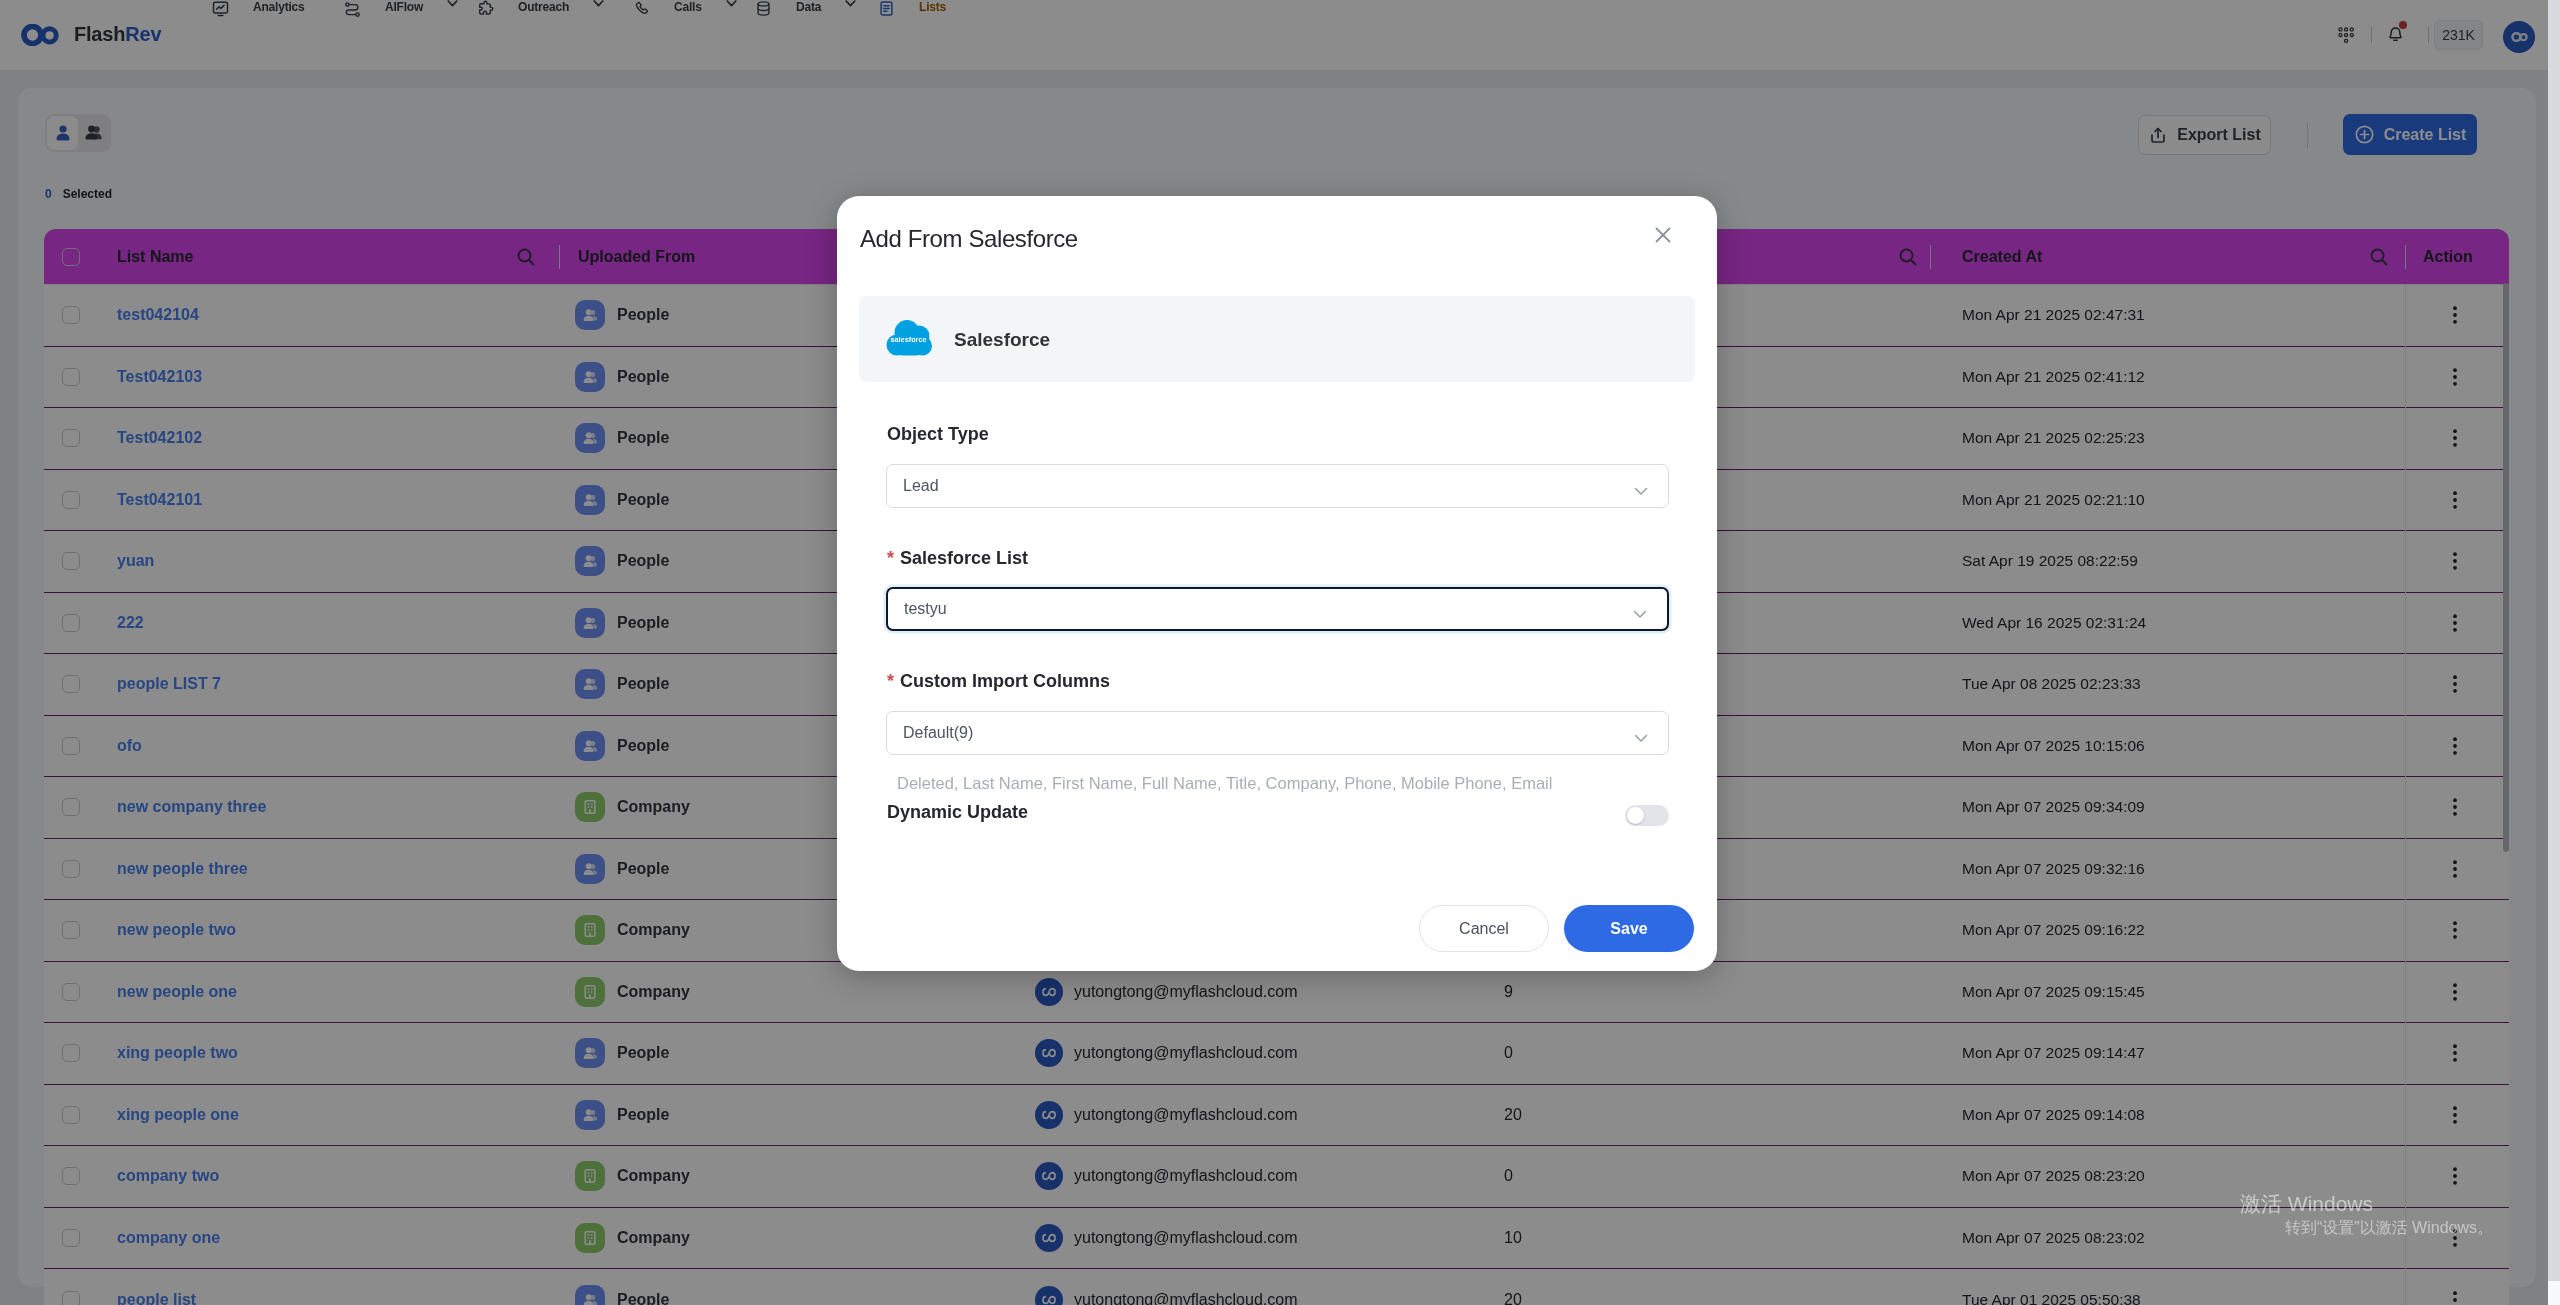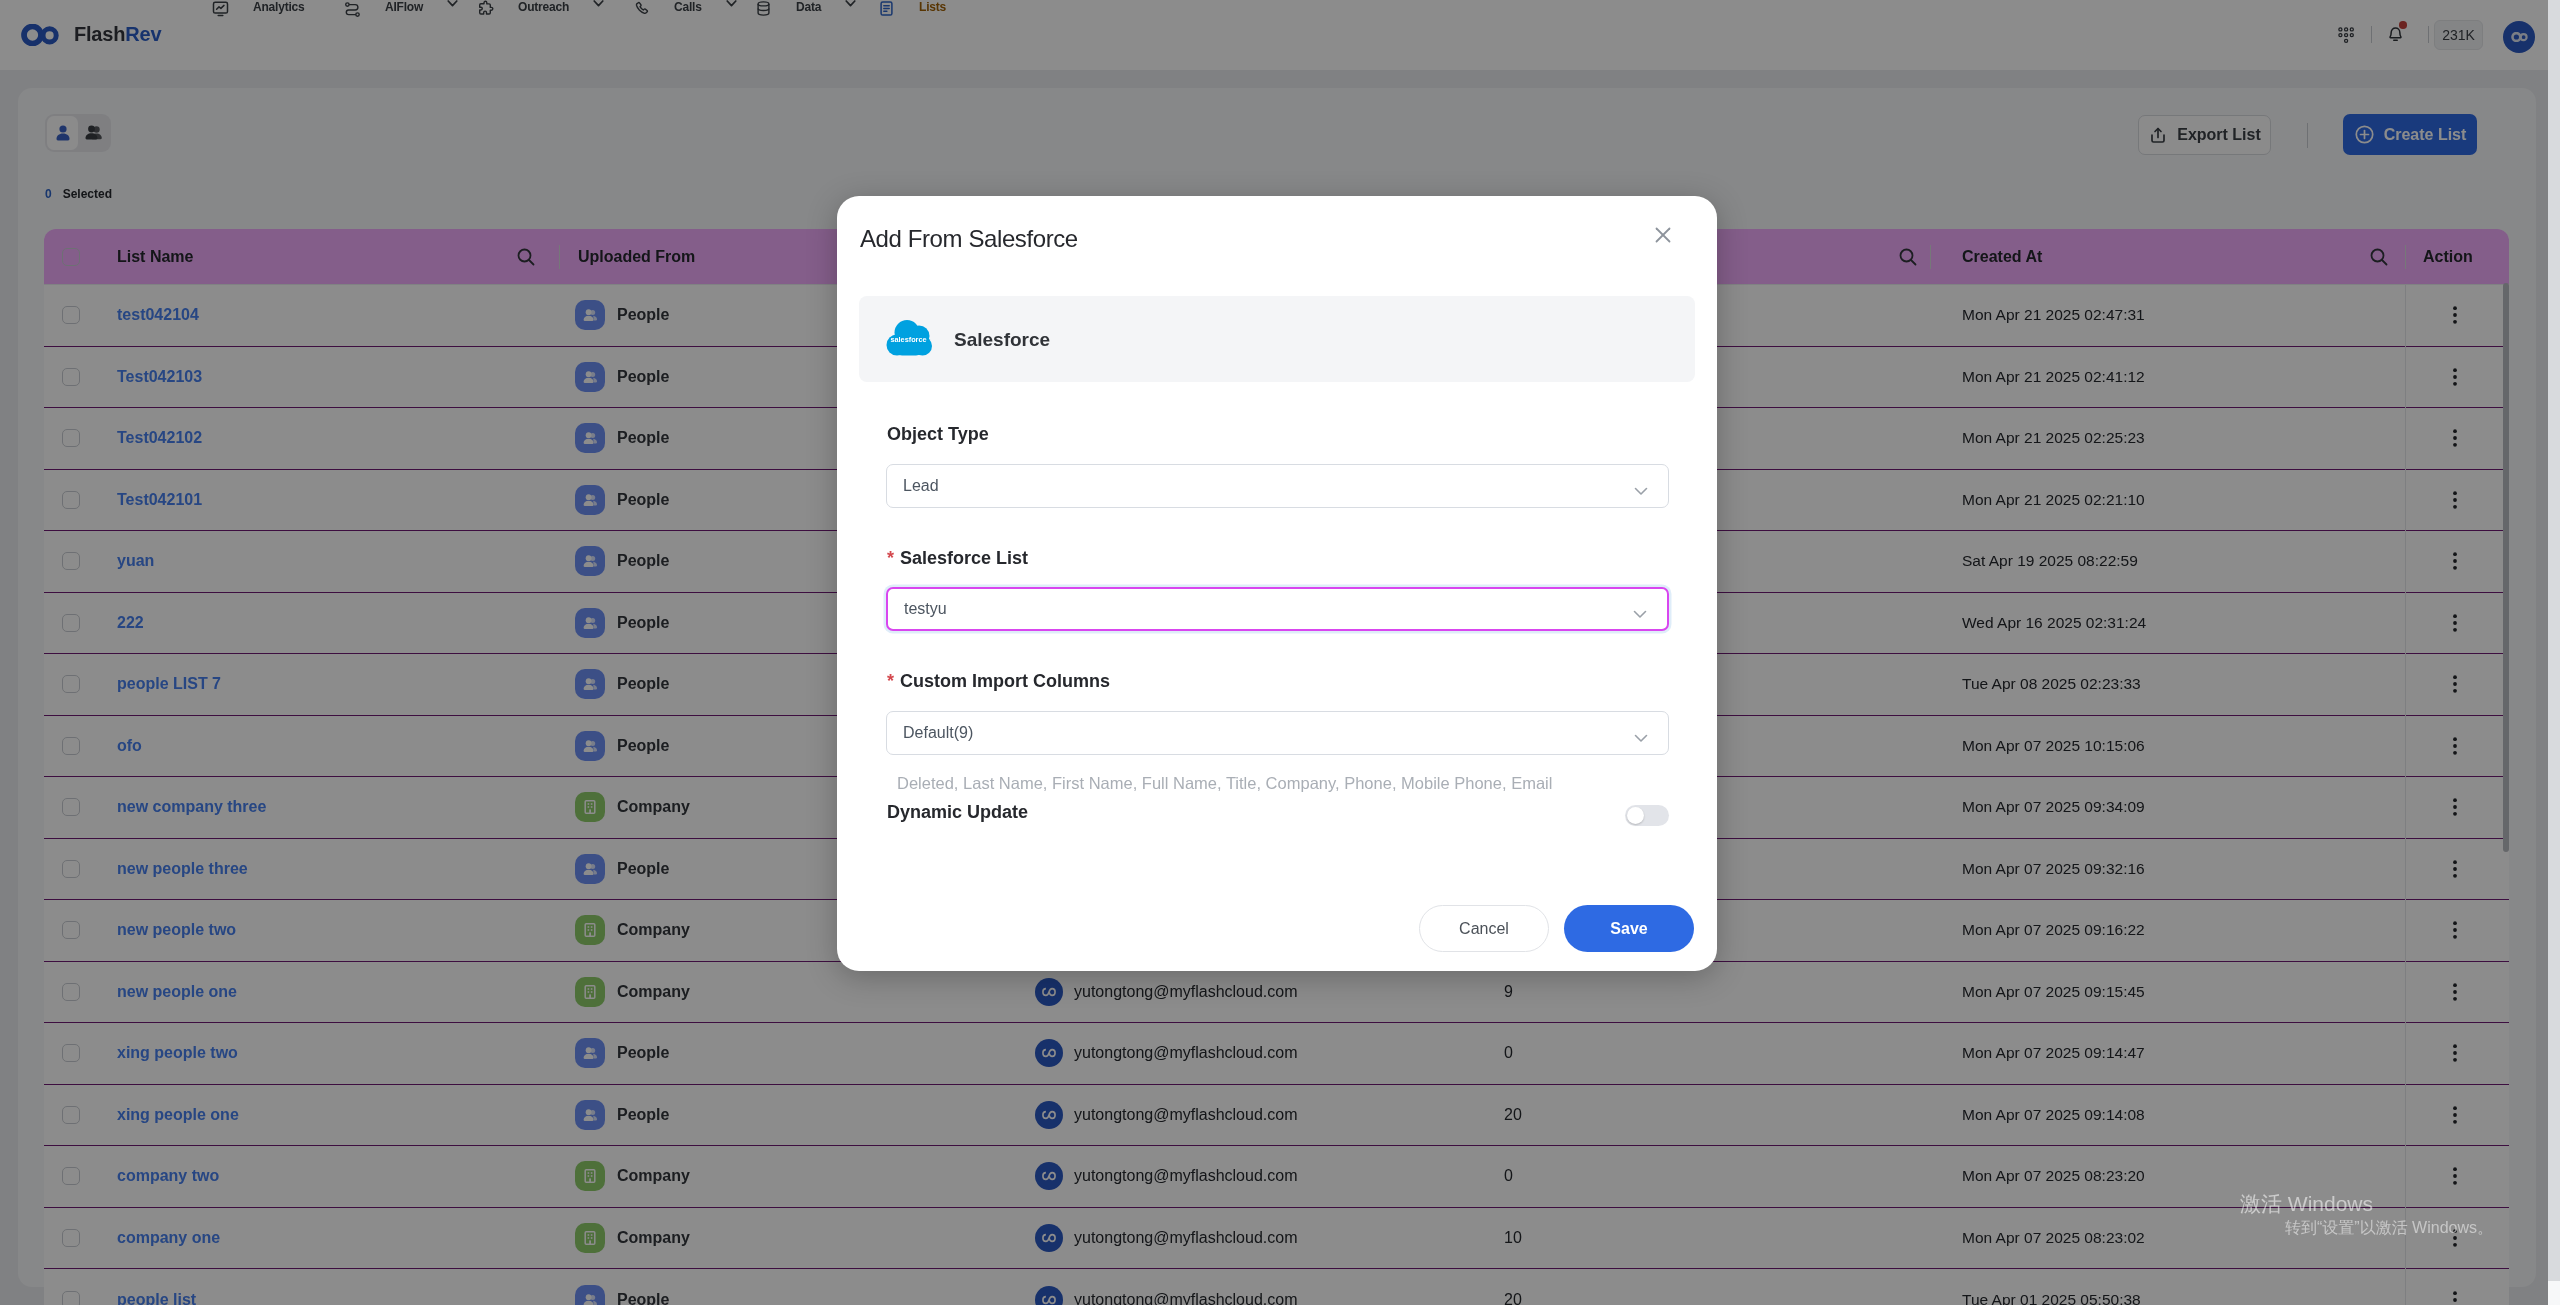--- a/index.html
+++ b/index.html
@@ -22,21 +22,21 @@
 .tgroup { position:absolute; left:45px; top:114px; width:66px; height:38px; background:#e7e8ec; border-radius:9px; }
 .tseg { position:absolute; left:2px; top:2px; width:31px; height:34px; background:#fdfdfe; border-radius:7px; display:flex; align-items:center; justify-content:center; }
 .tseg2 { position:absolute; left:33px; top:2px; width:31px; height:34px; display:flex; align-items:center; justify-content:center; }
 .selected { position:absolute; left:45px; top:187px; font-size:12px; font-weight:bold; color:#26292e; }
 .selected b { color:#2d64c8; }
 .btn-export { position:absolute; left:2138px; top:115px; width:133px; height:40px; background:#fefefe; border:1px solid #d7dade; border-radius:7px; display:flex; align-items:center; justify-content:center; gap:9px; font-size:16px; font-weight:600; color:#3b4046; }
 .btn-create { position:absolute; left:2343px; top:114px; width:134px; height:41px; background:#2e6ae3; border-radius:7px; display:flex; align-items:center; justify-content:center; gap:9px; font-size:16px; font-weight:600; color:#fff; }
 .toolsep { position:absolute; left:2307px; top:123px; width:1px; height:25px; background:#c9ccd1; }
 
 .card { position:absolute; left:44px; top:229px; width:2465px; height:1076px; background:#fff; border-radius:12px 12px 0 0; }
-.thead { position:absolute; left:0; top:0; width:2465px; height:56px; background:#f0abfc; border-bottom:1px solid #e9ebee; border-radius:12px 12px 0 0; }
+.thead { position:absolute; left:0; top:0; width:2465px; height:56px; background:#d946ef; border-bottom:1px solid #e9ebee; border-radius:12px 12px 0 0; }
 .th { position:absolute; top:0; height:56px; display:flex; align-items:center; font-size:16px; font-weight:bold; color:#26292e; }
 .hsep { position:absolute; top:16px; width:1px; height:24px; background:#d8dadd; }
 .tbody { position:absolute; left:0; top:56px; width:2465px; height:1020px; }
 .tr { position:relative; width:2465px; height:61.52px; border-bottom:1px solid #701a75; }
 .cb { position:absolute; left:18px; top:50%; margin-top:-9px; width:18px; height:18px; border:1.5px solid #c9cdd3; border-radius:5px; }
 .thead .cb { top:19px; margin-top:0; }
 .lname { position:absolute; left:73px; top:50%; transform:translateY(-50%); font-size:16px; font-weight:bold; color:#4780ee; }
 .sq { position:absolute; left:531px; top:50%; margin-top:-15px; width:30px; height:30px; border-radius:10px; display:flex; align-items:center; justify-content:center; }
 .ltype { position:absolute; left:573px; top:50%; transform:translateY(-50%); font-size:16px; font-weight:bold; color:#33373d; }
 .mailic { position:absolute; left:991px; top:50%; margin-top:-14px; width:28px; height:28px; }
@@ -58,21 +58,21 @@
 .mtitle { position:absolute; left:23px; top:29px; font-size:24px; color:#26282d; letter-spacing:-0.4px; }
 .mclose { position:absolute; left:818px; top:31px; }
 .sfbox { position:absolute; left:22px; top:100px; width:836px; height:86px; background:#f4f5f7; border-radius:8px; }
 .sflogo { position:absolute; left:26px; top:21px; }
 .sfname { position:absolute; left:95px; top:33px; font-size:19px; font-weight:bold; color:#303338; }
 .flabel { position:absolute; left:50px; font-size:18px; font-weight:bold; color:#26282d; }
 .flabel .req { color:#d4494f; font-weight:bold; margin-right:6px; }
 .fsel { position:absolute; left:49px; width:783px; height:44px; background:#fff; border:1px solid #d8dce2; border-radius:7px; }
 .fsel .val { position:absolute; left:16px; top:50%; transform:translateY(-50%); font-size:16px; color:#4c5560; }
 .fsel .chev { position:absolute; right:20px; top:50%; margin-top:-4px; }
-.fsel.focus { border:2px solid #d946ef; box-shadow:0 0 0 2.5px rgba(150,195,235,0.3); }
+.fsel.focus { border:2px solid #0f172a; box-shadow:0 0 0 2.5px rgba(150,195,235,0.3); }
 .helper { position:absolute; left:60px; top:578px; font-size:16.5px; color:#a9aeb5; }
 .dyn { position:absolute; left:50px; top:606px; font-size:18px; font-weight:bold; color:#26282d; }
 .switch { position:absolute; left:788px; top:609px; width:44px; height:21px; background:#e2e4e9; border-radius:11px; }
 .switch .knob { position:absolute; left:2px; top:2px; width:17px; height:17px; background:#fff; border-radius:50%; box-shadow:0 1px 2px rgba(0,0,0,0.2); }
 .btn-cancel { position:absolute; left:582px; top:709px; width:130px; height:47px; background:#fff; border:1px solid #e1e3e7; border-radius:24px; font-size:16px; color:#4b5158; display:flex; align-items:center; justify-content:center; }
 .btn-save { position:absolute; left:727px; top:709px; width:130px; height:47px; background:#2e6ae3; border-radius:24px; font-size:16px; font-weight:600; color:#fff; display:flex; align-items:center; justify-content:center; }
 </style></head>
 <body>
 <div class="stage">
 

